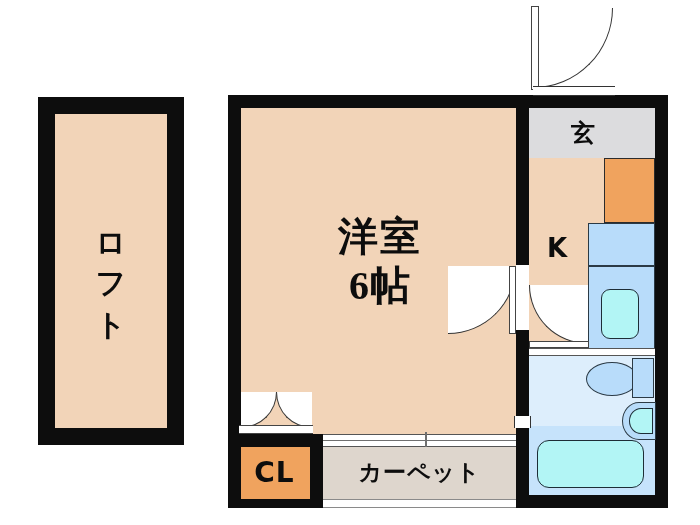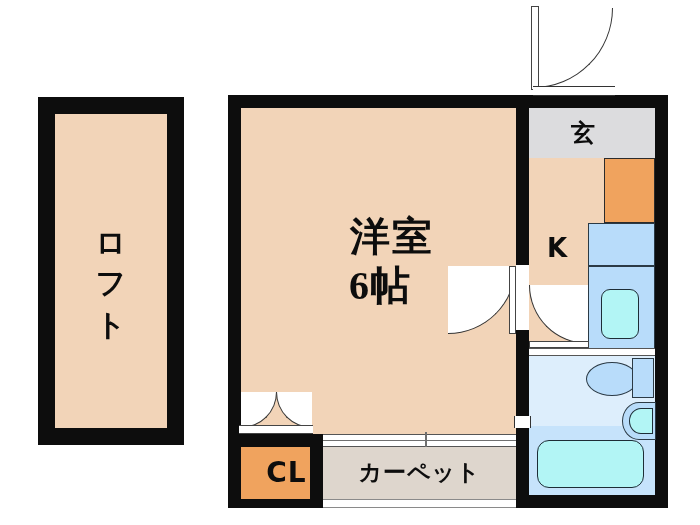--- a/index.html
+++ b/index.html
@@ -104,21 +104,21 @@
 
   <div class="abs floor-room" style="left:241px; top:108px; width:275px; height:326px;"></div>
 
   <div class="abs floor-genkan" style="left:529px; top:108px; width:126px; height:50px;"></div>
 
   <div class="abs floor-room" style="left:529px; top:158px; width:126px; height:198px;"></div>
 
   <div class="abs floor-bath" style="left:529px; top:356px; width:126px; height:70px;"></div>
   <div class="abs floor-bath2" style="left:529px; top:426px; width:126px; height:69px;"></div>
 
-  <div class="abs label label-room-main" style="left:312px; top:212px; width:160px; height:48px;text-align:right;">洋室</div>
+  <div class="abs label label-room-main" style="left:300px; top:212px; width:160px; height:48px;text-align:right;">洋室</div>
   <div class="abs label label-room-size" style="left:300px; top:262px; width:160px; height:48px;">6帖</div>
 
   <div class="abs label label-genkan" style="left:529px; top:112px; width:108px; height:42px;">玄</div>
 
   <div class="abs label label-k" style="left:535px; top:232px; width:44px; height:34px;">K</div>
 
   <div class="abs arc arc-br" style="left:533px; top:8px; width:80px; height:80px; border-top:none; border-left:none;"></div>
   <div class="abs doorleaf" style="left:531px; top:6px; width:8px; height:84px;"></div>
   <div class="abs" style="left:533px; top:86px; width:82px; height:10px; background:#ffffff; border-top:1.5px solid #333; border-bottom:1.5px solid #333;"></div>
 
@@ -140,21 +140,21 @@
   <div class="abs fx-blue" style="left:586px; top:362px; width:52px; height:34px; border-radius:50%;"></div>
   <div class="abs fx-blue" style="left:632px; top:358px; width:22px; height:40px;"></div>
 
   <div class="abs fx-blue" style="left:622px; top:402px; width:34px; height:38px; border-radius:50% 0 0 50%;"></div>
   <div class="abs fx-cyan" style="left:629px; top:408px; width:24px; height:26px; border-radius:50% 0 0 50%;"></div>
 
   <div class="abs fx-cyan" style="left:537px; top:440px; width:107px; height:48px; border-radius:12px;"></div>
 
   <div class="abs wall" style="left:228px; top:434px; width:95px; height:74px;"></div>
   <div class="abs fx-orange" style="left:241px; top:447px; width:69px; height:52px; border:none;"></div>
-  <div class="abs label label-cl" style="left:241px; top:447px; width:91px; height:52px;">CL</div>
+  <div class="abs label label-cl" style="left:229px; top:447px; width:91px; height:52px;">CL</div>
 
   <div class="abs arc arc-br" style="left:241px; top:392px; width:36px; height:36px; border-top:none; border-left:none;"></div>
   <div class="abs arc arc-bl" style="left:276px; top:392px; width:36px; height:36px; border-top:none; border-right:none;"></div>
   <div class="abs" style="left:239px; top:425px; width:74px; height:9px; background:#ffffff; border-top:1.5px solid #444; border-bottom:1.5px solid #444;"></div>
 
   <div class="abs floor-balcony" style="left:323px; top:447px; width:193px; height:52px;"></div>
   <div class="abs label label-balcony" style="left:323px; top:447px; width:193px; height:52px;">カーペット</div>
 
   <div class="abs slider" style="left:323px; top:434px; width:193px; height:13px;"></div>
   <div class="abs thinline" style="left:323px; top:440px; width:193px; height:1px;"></div>

